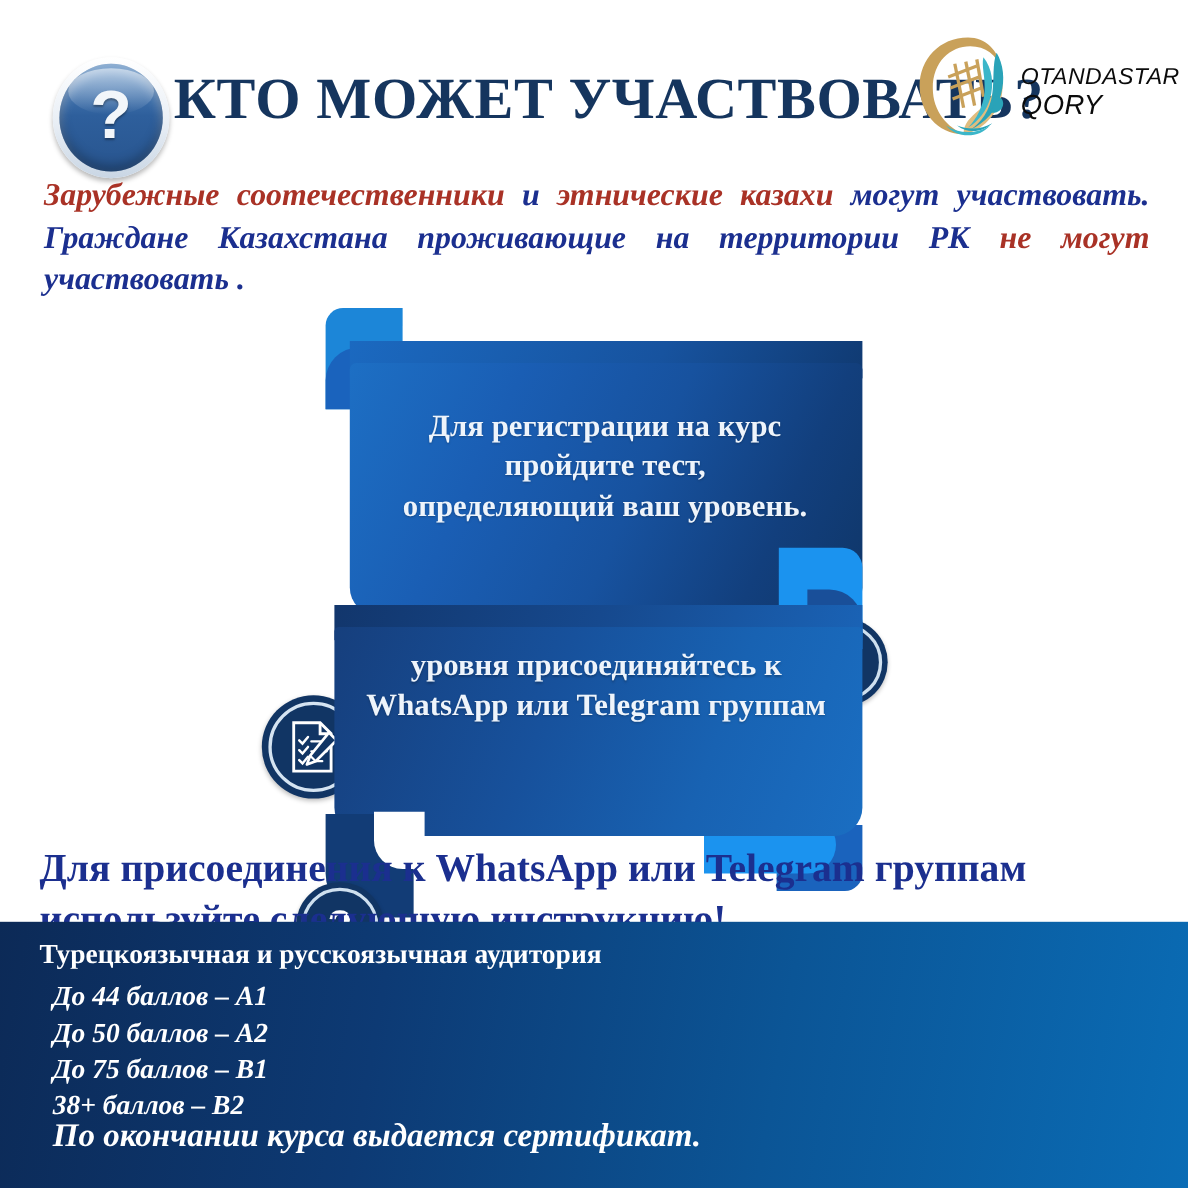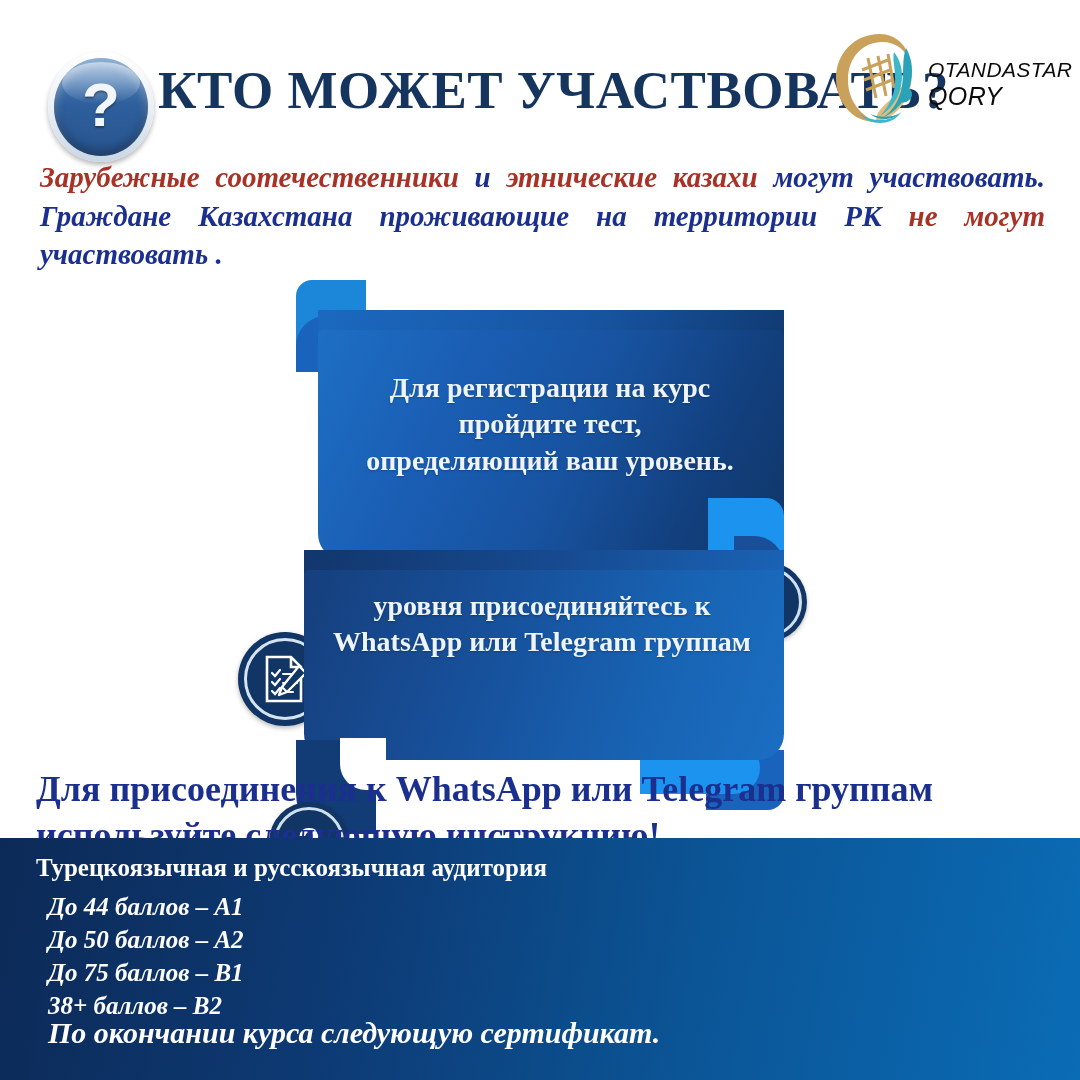--- a/index.html
+++ b/index.html
@@ -306,16 +306,16 @@
   <div class="instruction">Для присоединения к WhatsApp или Telegram группам используйте следующую инструкцию!</div>
 
   <div class="footer">
     <div class="footer-title">Турецкоязычная и русскоязычная аудитория</div>
     <div class="levels">
       <div class="level-row">До 44 баллов – А1</div>
       <div class="level-row">До 50 баллов – А2</div>
       <div class="level-row">До 75 баллов – В1</div>
       <div class="level-row">38+ баллов – В2</div>
     </div>
-    <div class="footer-note">По окончании курса следующую сертификат.</div>
+    <div class="footer-note">По окончании курса выдается сертификат.</div>
   </div>
 
 </div>
 
 </body></html>

